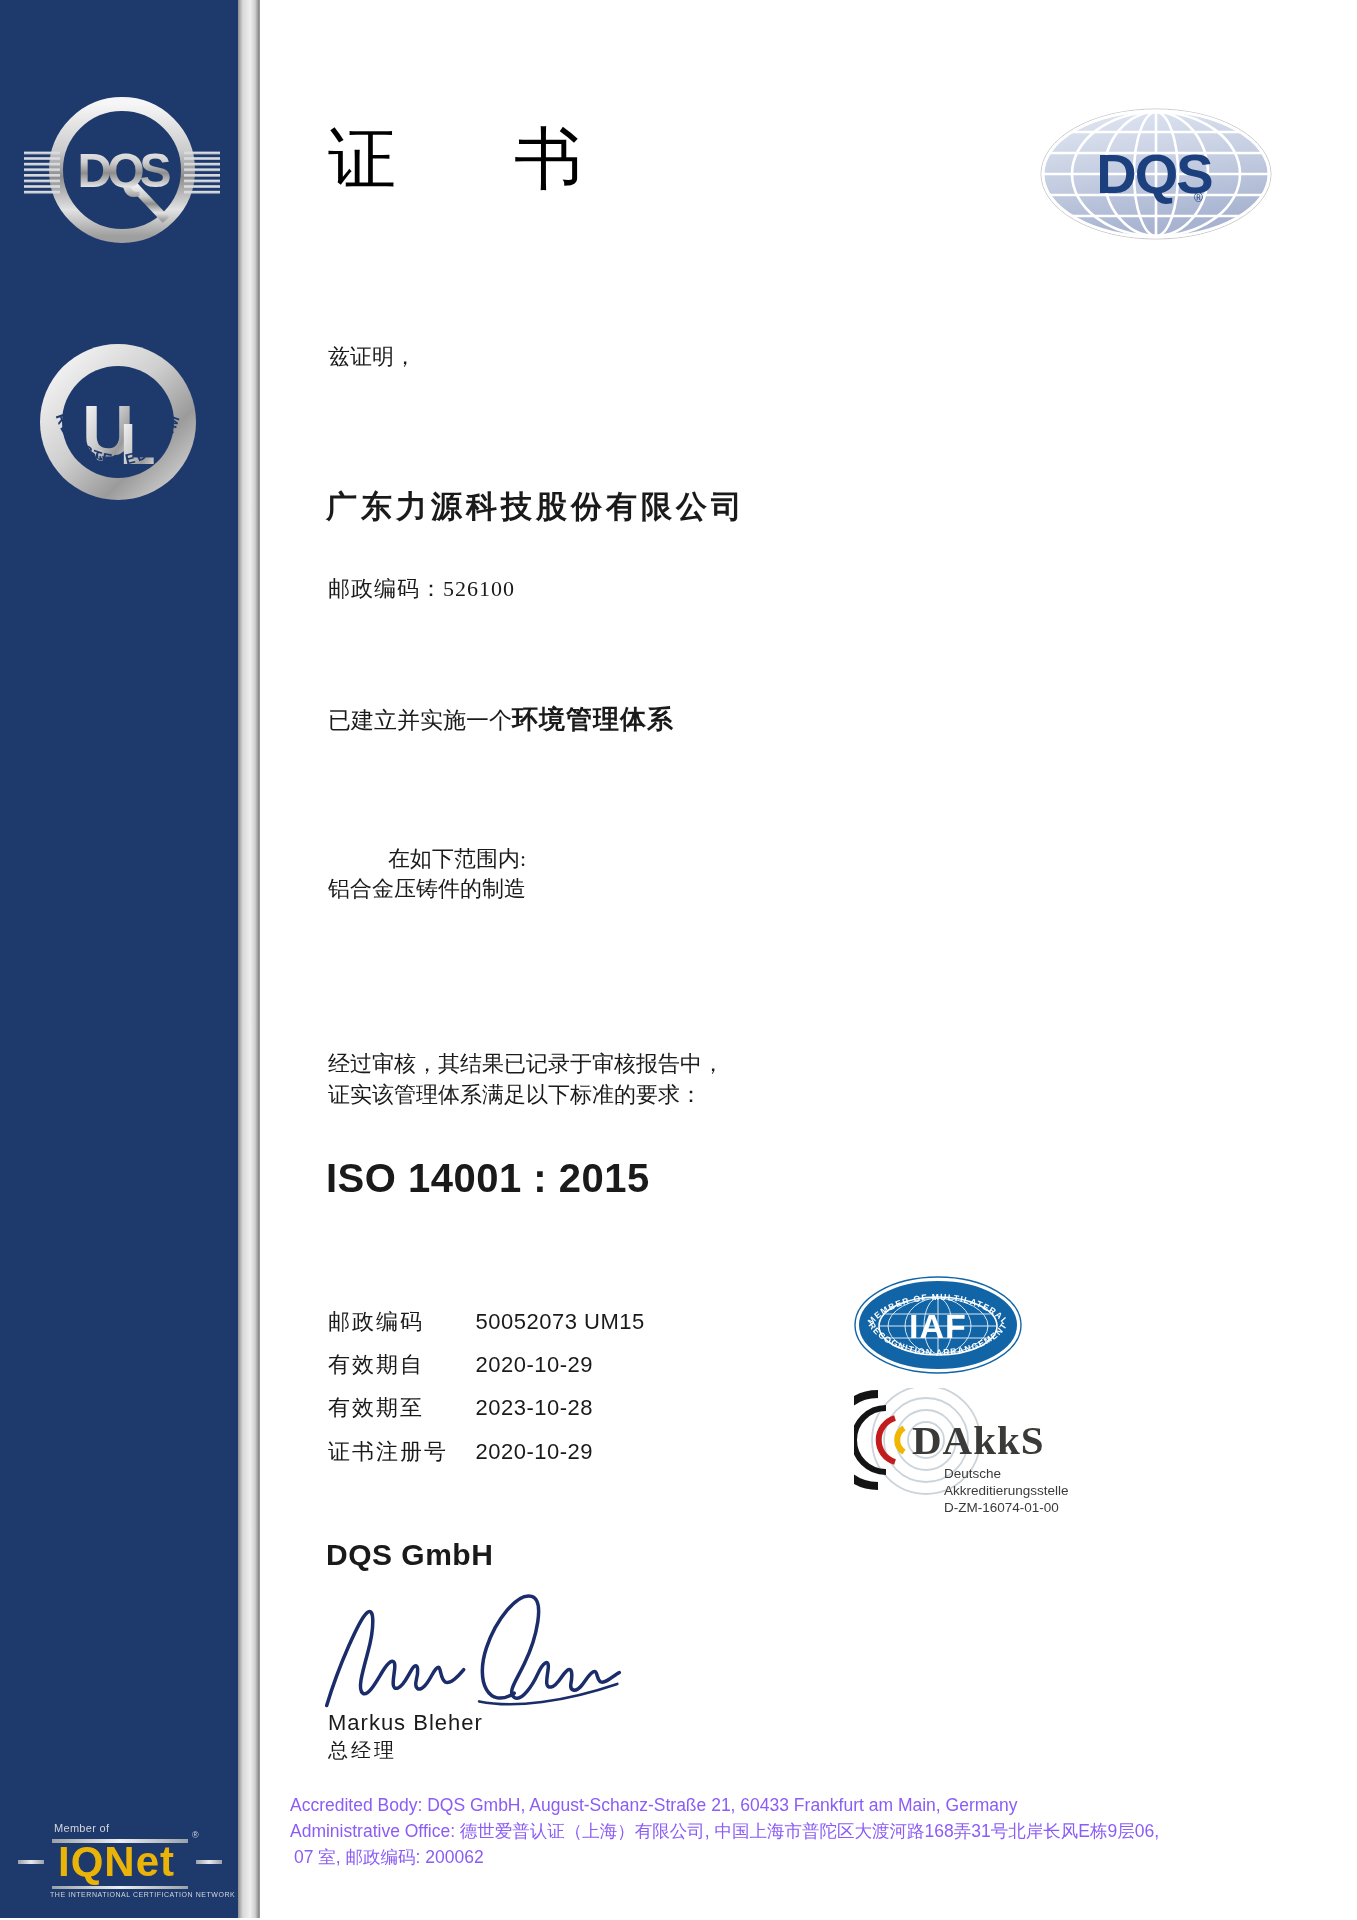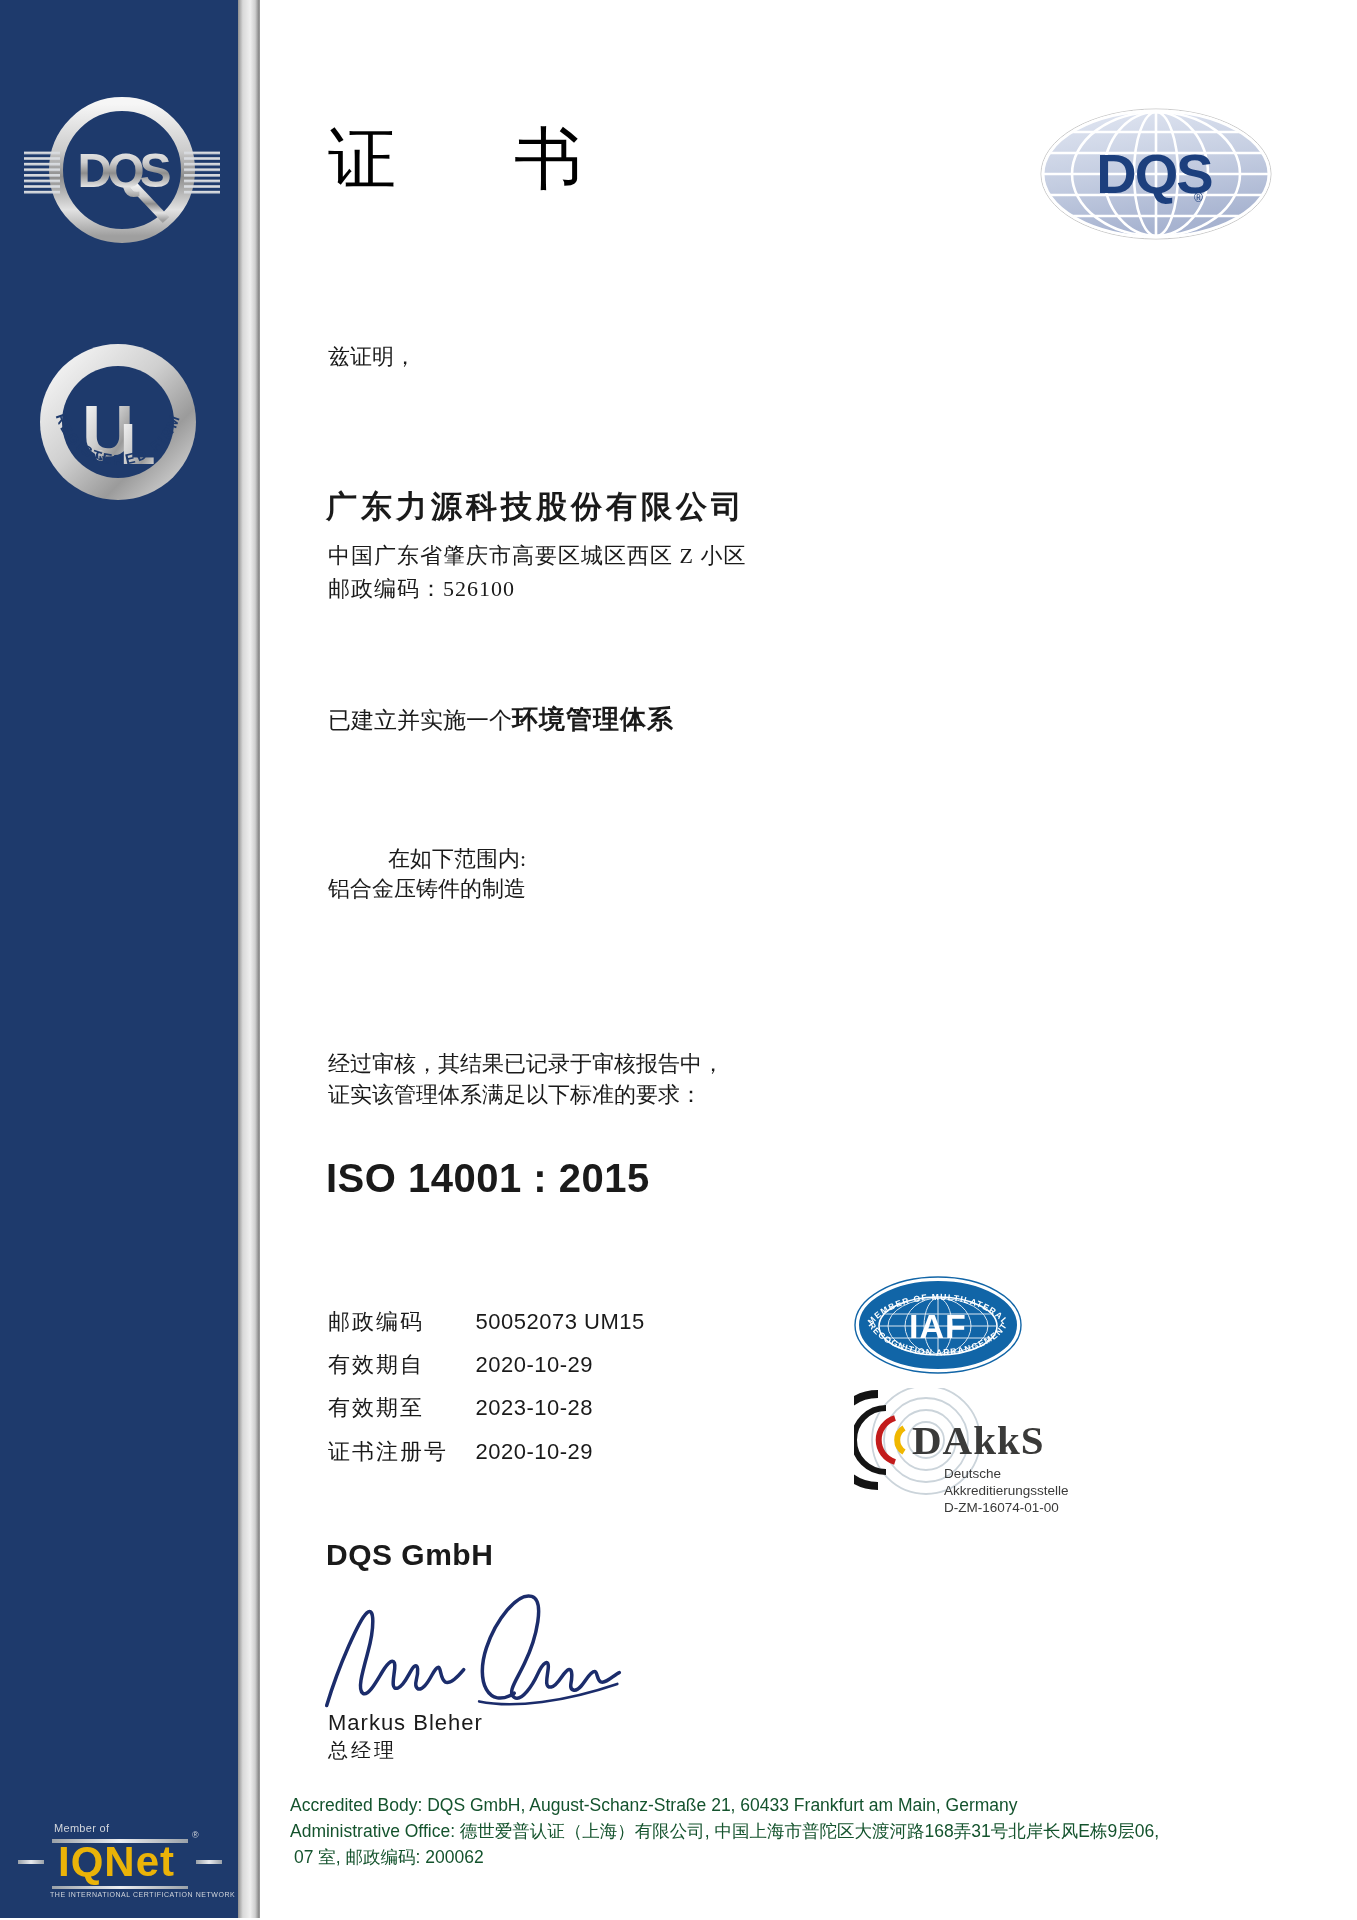--- a/index.html
+++ b/index.html
@@ -39,21 +39,21 @@
   .standard{left:326px;top:1156px;font-size:40px;font-weight:bold;
             font-family:"Liberation Sans","DejaVu Sans",sans-serif;letter-spacing:.5px;}
   .detail-row{left:328px;height:30px;font-size:22px;white-space:nowrap;}
   .detail-row .lab{display:inline-block;width:142px;letter-spacing:2px;}
   .detail-row .val{font-family:"Liberation Sans","DejaVu Sans",sans-serif;letter-spacing:.5px;}
   .org{left:326px;top:1538px;font-size:30px;font-weight:bold;
        font-family:"Liberation Sans","DejaVu Sans",sans-serif;letter-spacing:.5px;}
   .signer{left:328px;top:1710px;font-size:22px;font-family:"Liberation Sans","DejaVu Sans",sans-serif;letter-spacing:1px;}
   .signer-title{left:328px;top:1737px;font-size:20px;letter-spacing:3px;}
   .footer{left:290px;top:1792px;width:990px;font-size:17.5px;line-height:26px;
-          font-family:"Liberation Sans","DejaVu Sans",sans-serif;color:#14532d;}
+          font-family:"Liberation Sans","DejaVu Sans",sans-serif;color:#8b5cf6;}
   .footer .l3{padding-left:4px;}
 </style>
 </head>
 <body>
 
 <div class="page">
 
   <aside class="abs sidebar">
 
     <svg class="abs" style="left:22px;top:90px" width="200" height="160" viewBox="0 0 200 160">
@@ -138,21 +138,20 @@
     <text x="158" y="102" font-family="Liberation Sans, DejaVu Sans, sans-serif" font-size="12" fill="#1c3f7d">®</text>
   </svg>
 
   <h1 class="abs title" style="margin:0;font-weight:normal">
     <span class="gap">证</span><span>书</span>
   </h1>
 
   <div class="abs intro">兹证明，</div>
 
   <div class="abs company-name">广东力源科技股份有限公司</div>
-  <div class="abs company-address">中国广东省肇庆市高要区城区西区 Z 小区</div>
   <div class="abs company-postal">邮政编码：526100</div>
 
   <div class="abs system-line"><span>已建立并实施一个</span><b>环境管理体系</b></div>
 
   <div class="abs scope">
     <div>在如下范围内:</div>
     <div>铝合金压铸件的制造</div>
   </div>
 
   <div class="abs audit">

